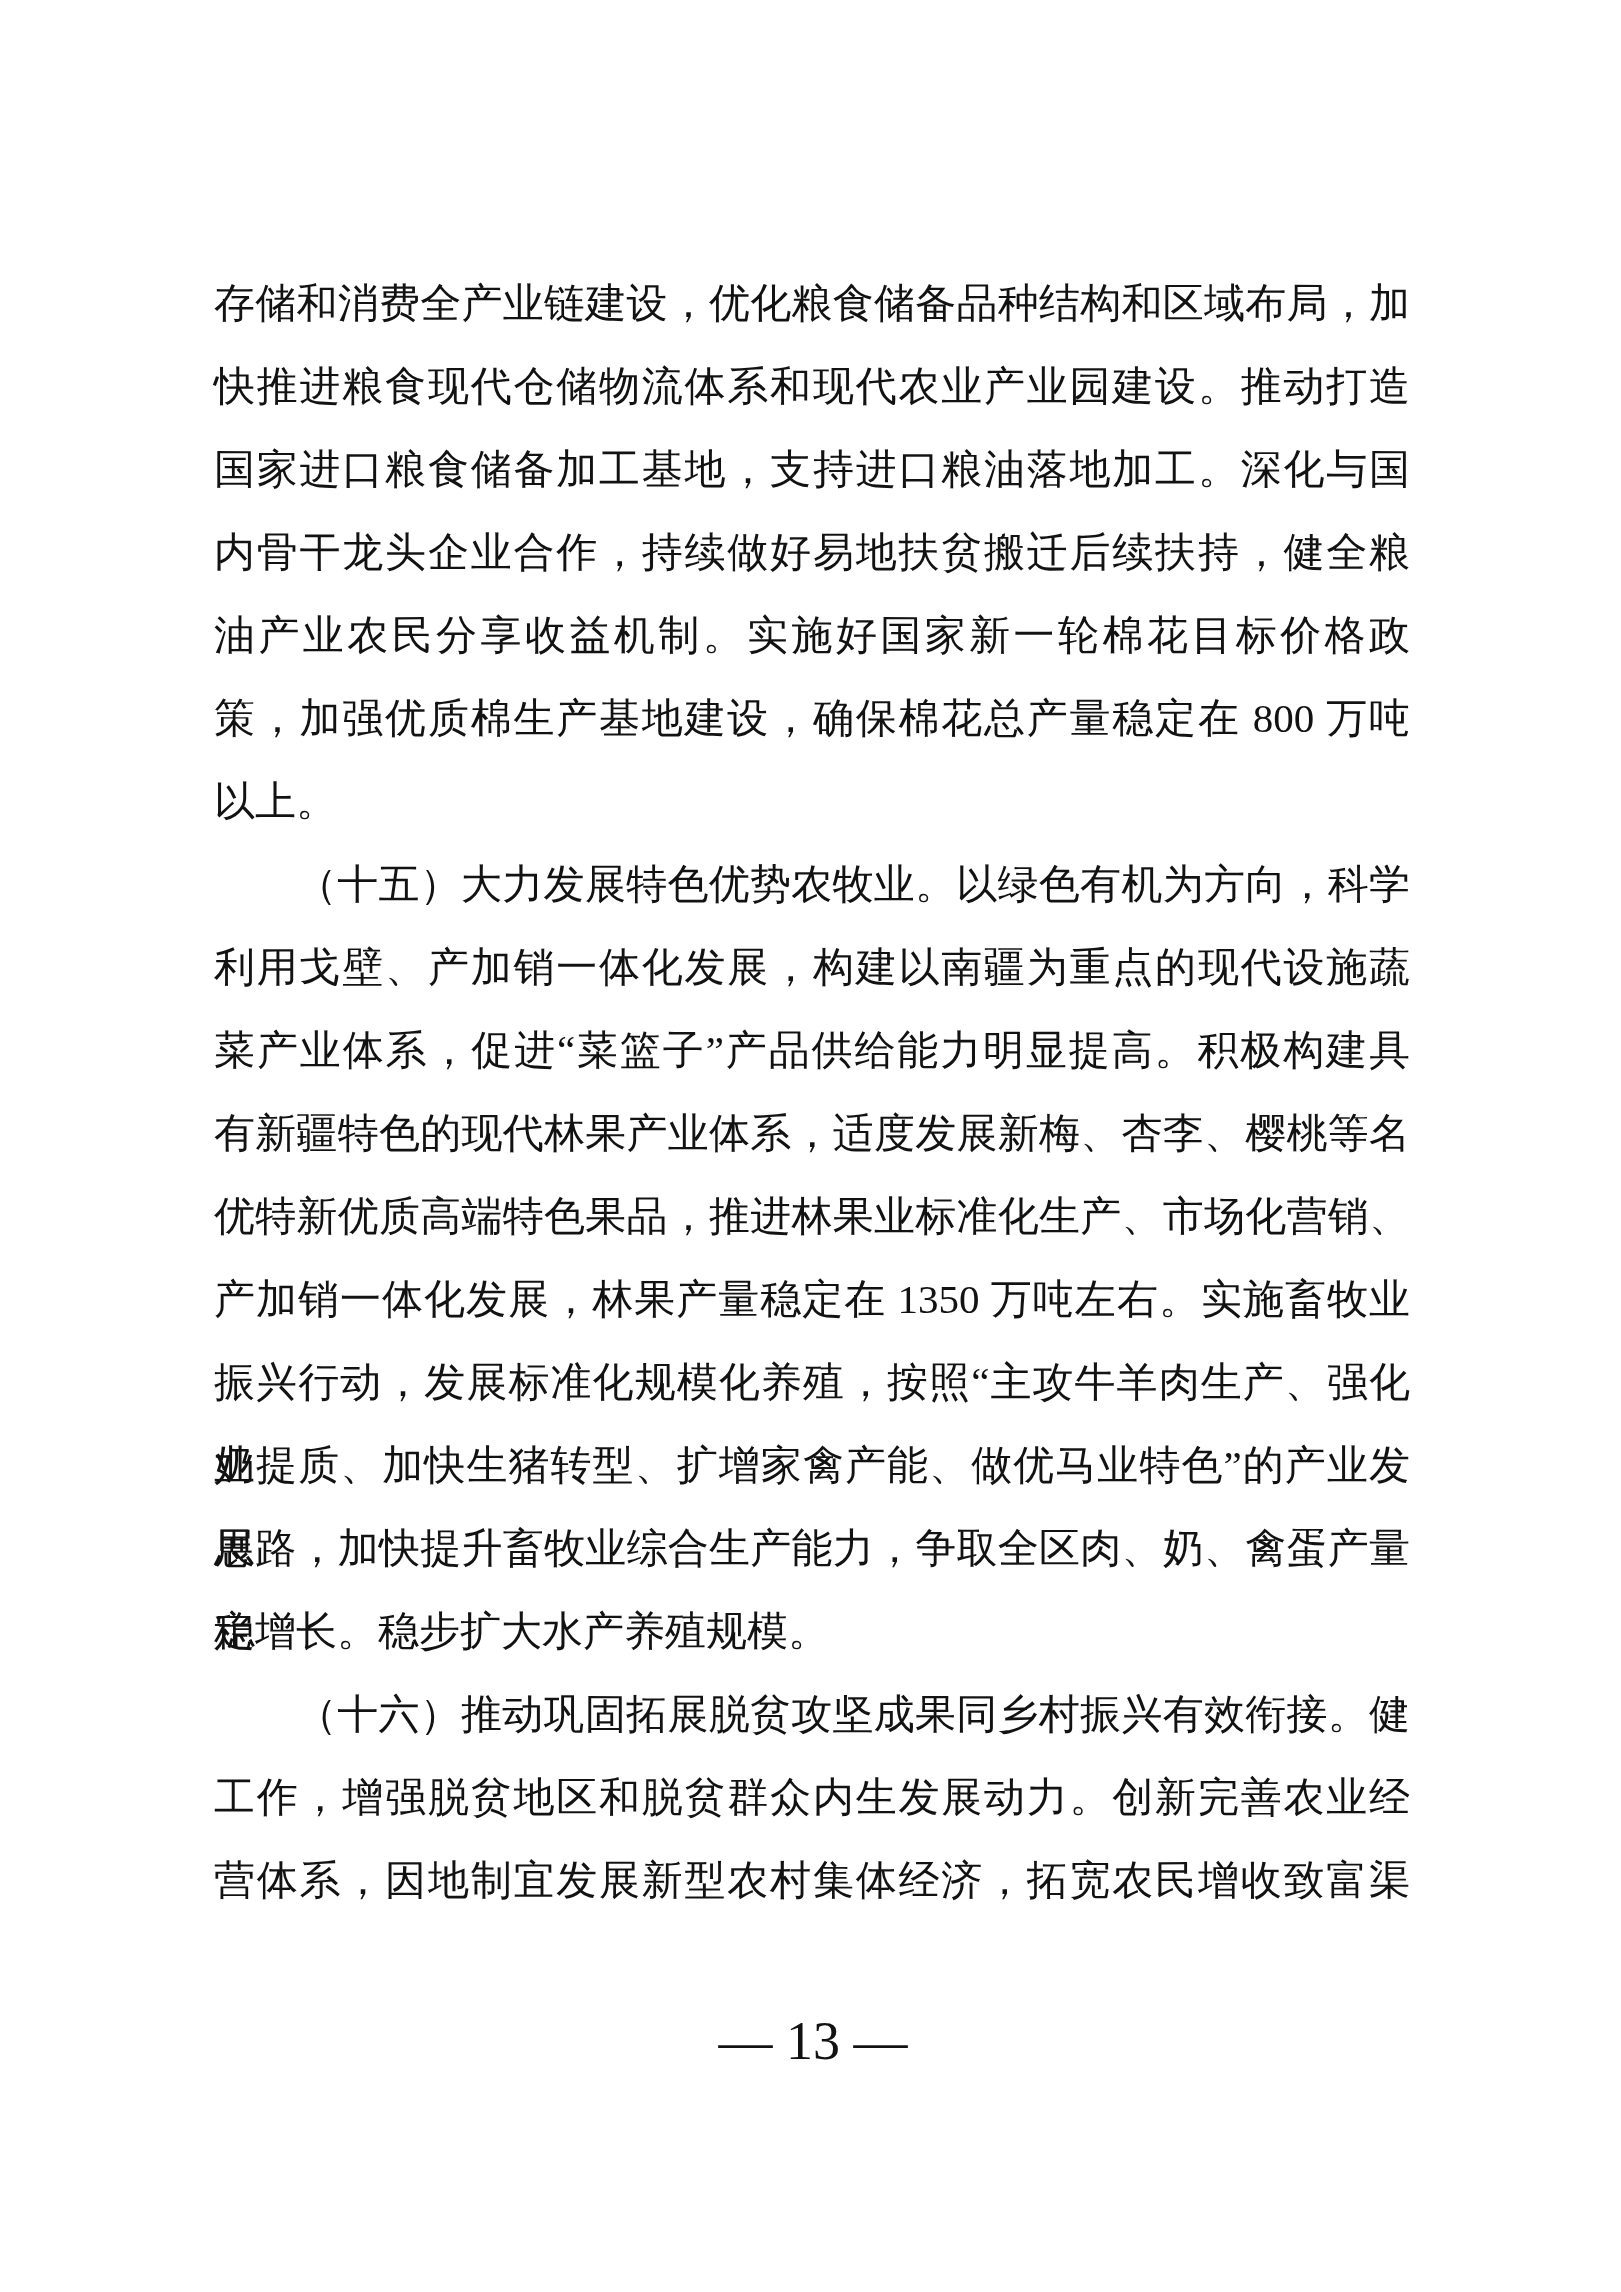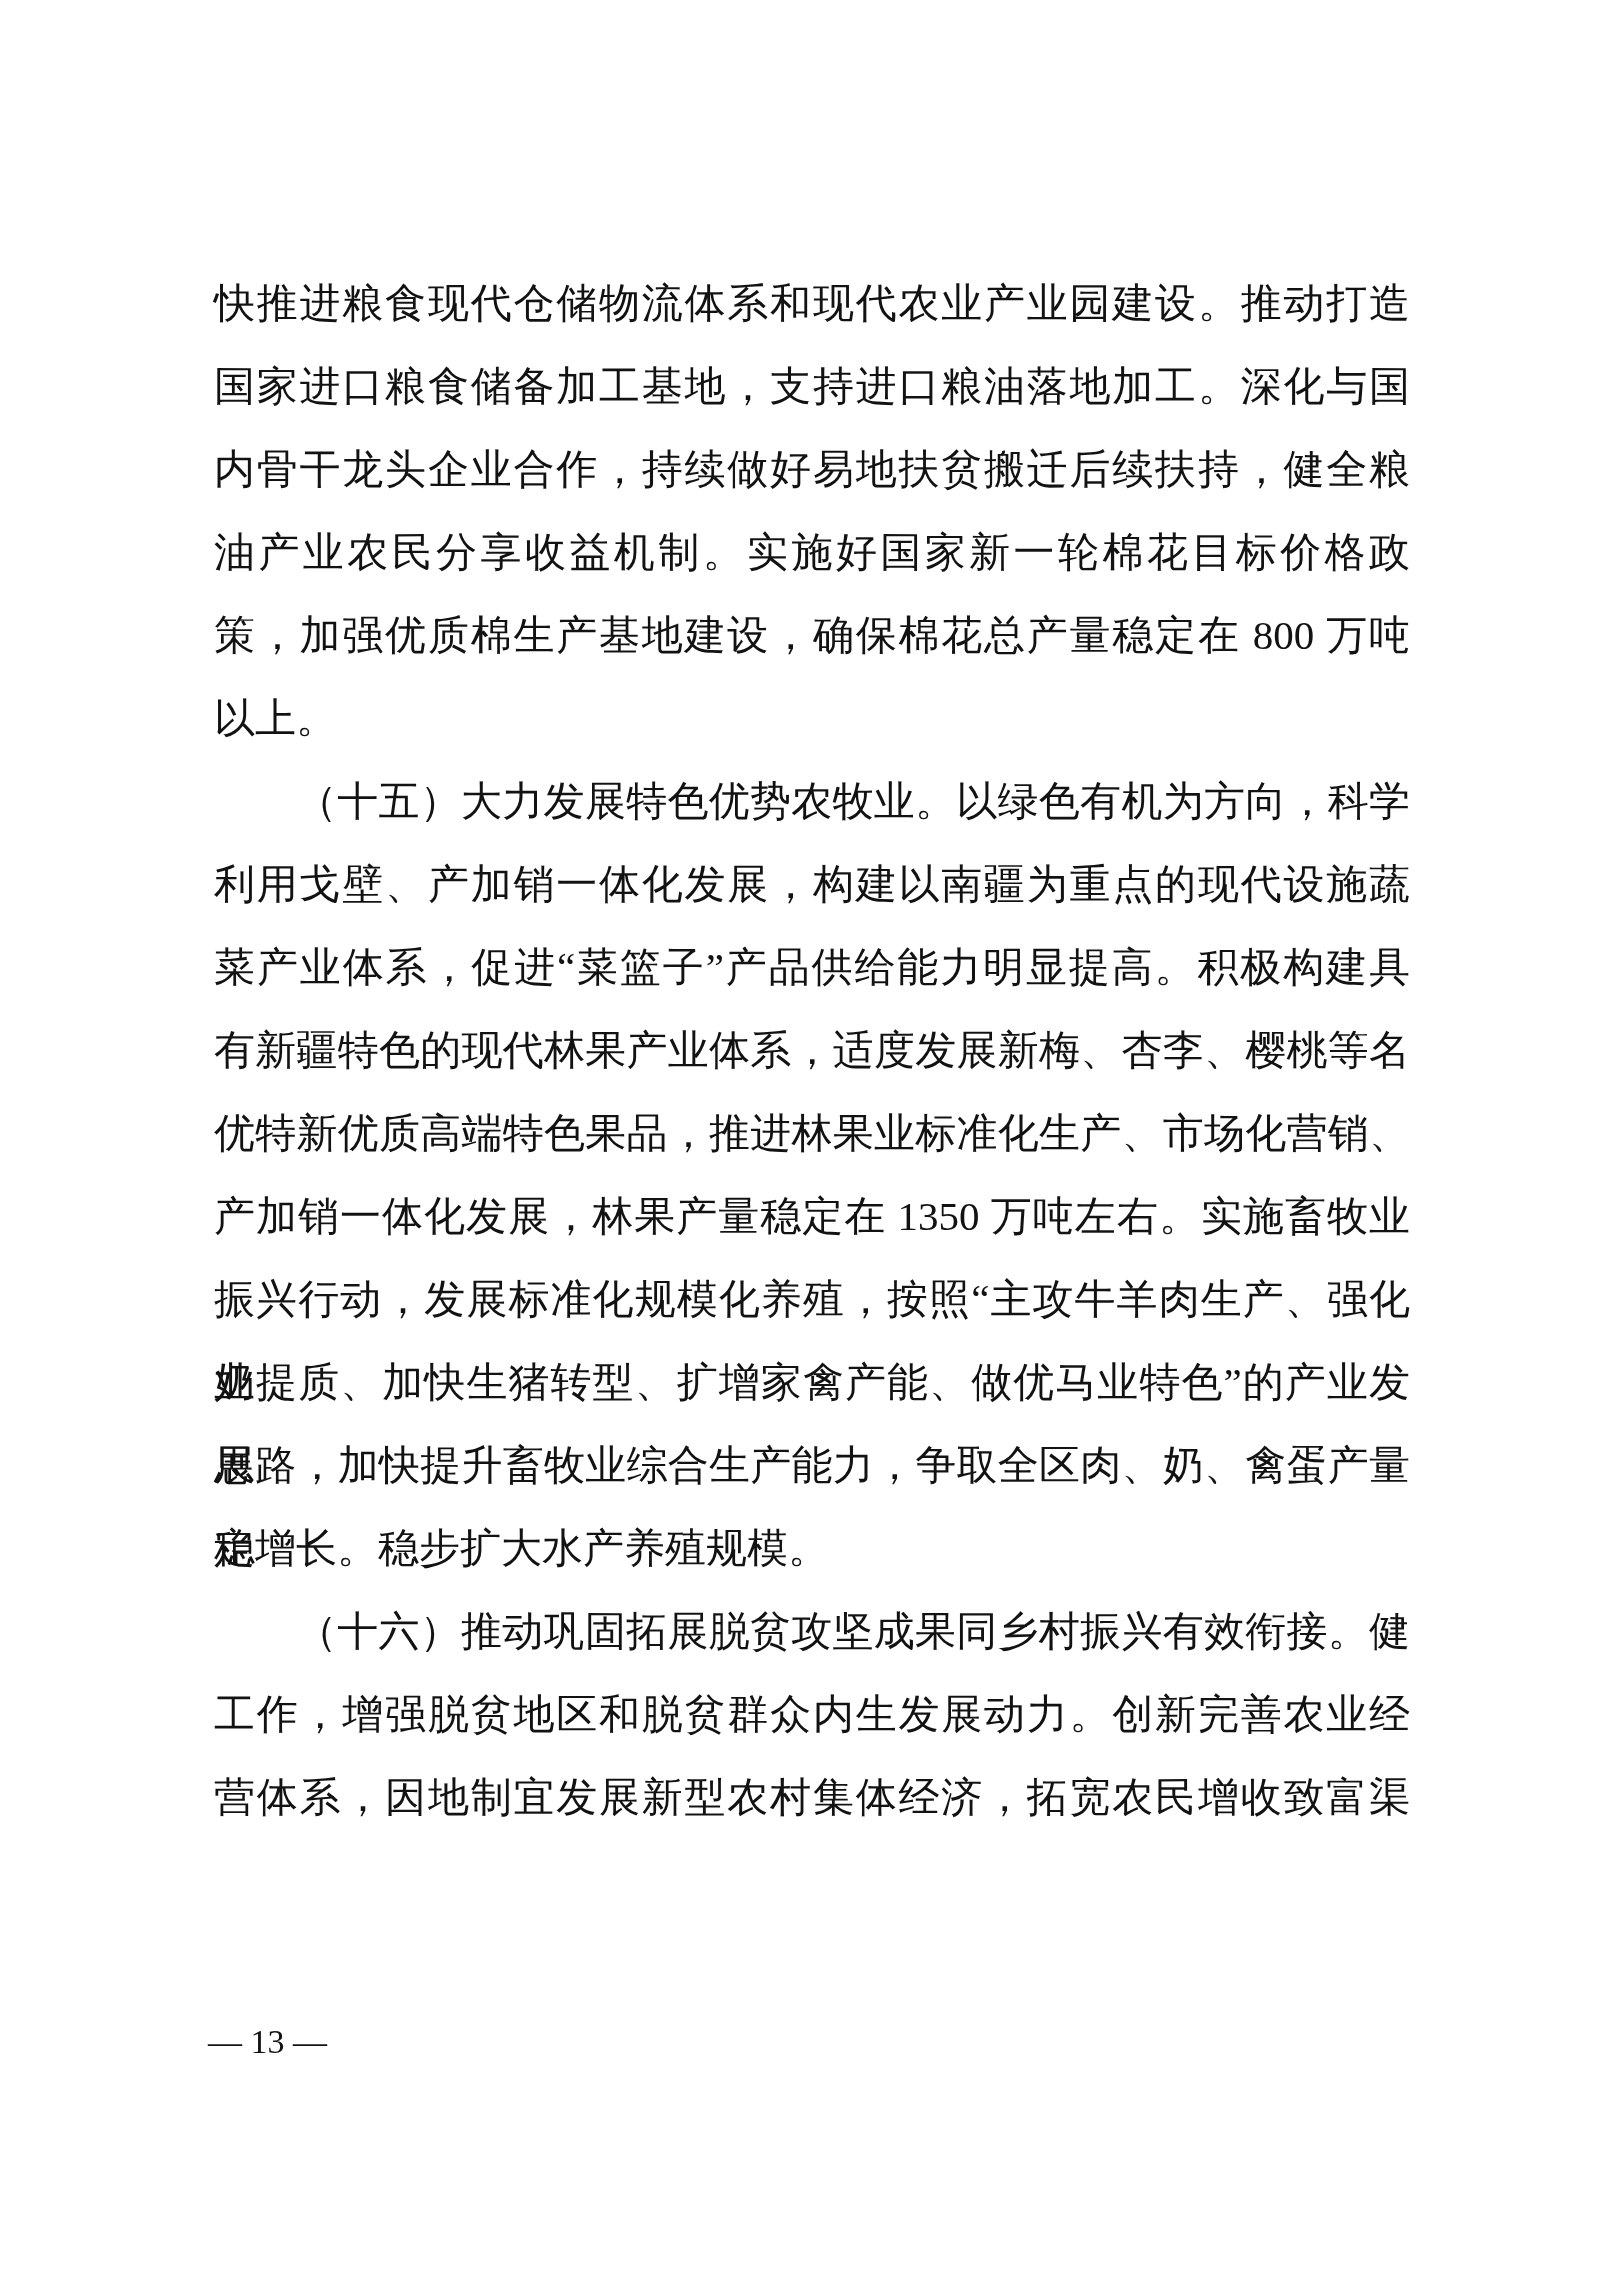--- a/index.html
+++ b/index.html
@@ -35,33 +35,34 @@
     text-justify: inter-character;
   }
   .line.indent {
     text-indent: 82px;
   }
   .line .bold {
     font-weight: 400;
   }
   .page-number {
     position: absolute;
-    left: 208px;
+    left: 224px;
     top: 2000px;
     width: 1178px;
     height: 83px;
     line-height: 83px;
-    font-size: 34px;
-    text-align: left;
+    font-size: 54px;
+    text-align: center;
   }
 </style>
 </head>
 <body>
 
 <div class="doc-body">
+  <div class="line fill">存储和消费全产业链建设，优化粮食储备品种结构和区域布局，加</div>
   <div class="line fill">快推进粮食现代仓储物流体系和现代农业产业园建设。推动打造</div>
   <div class="line fill">国家进口粮食储备加工基地，支持进口粮油落地加工。深化与国</div>
   <div class="line fill">内骨干龙头企业合作，持续做好易地扶贫搬迁后续扶持，健全粮</div>
   <div class="line fill">油产业农民分享收益机制。实施好国家新一轮棉花目标价格政</div>
   <div class="line fill">策，加强优质棉生产基地建设，确保棉花总产量稳定在 800 万吨</div>
   <div class="line">以上。</div>
   <div class="line fill indent"><span class="bold">（十五）大力发展特色优势农牧业。</span><span>以绿色有机为方向，科学</span></div>
   <div class="line fill">利用戈壁、产加销一体化发展，构建以南疆为重点的现代设施蔬</div>
   <div class="line fill">菜产业体系，促进“菜篮子”产品供给能力明显提高。积极构建具</div>
   <div class="line fill">有新疆特色的现代林果产业体系，适度发展新梅、杏李、樱桃等名</div>

